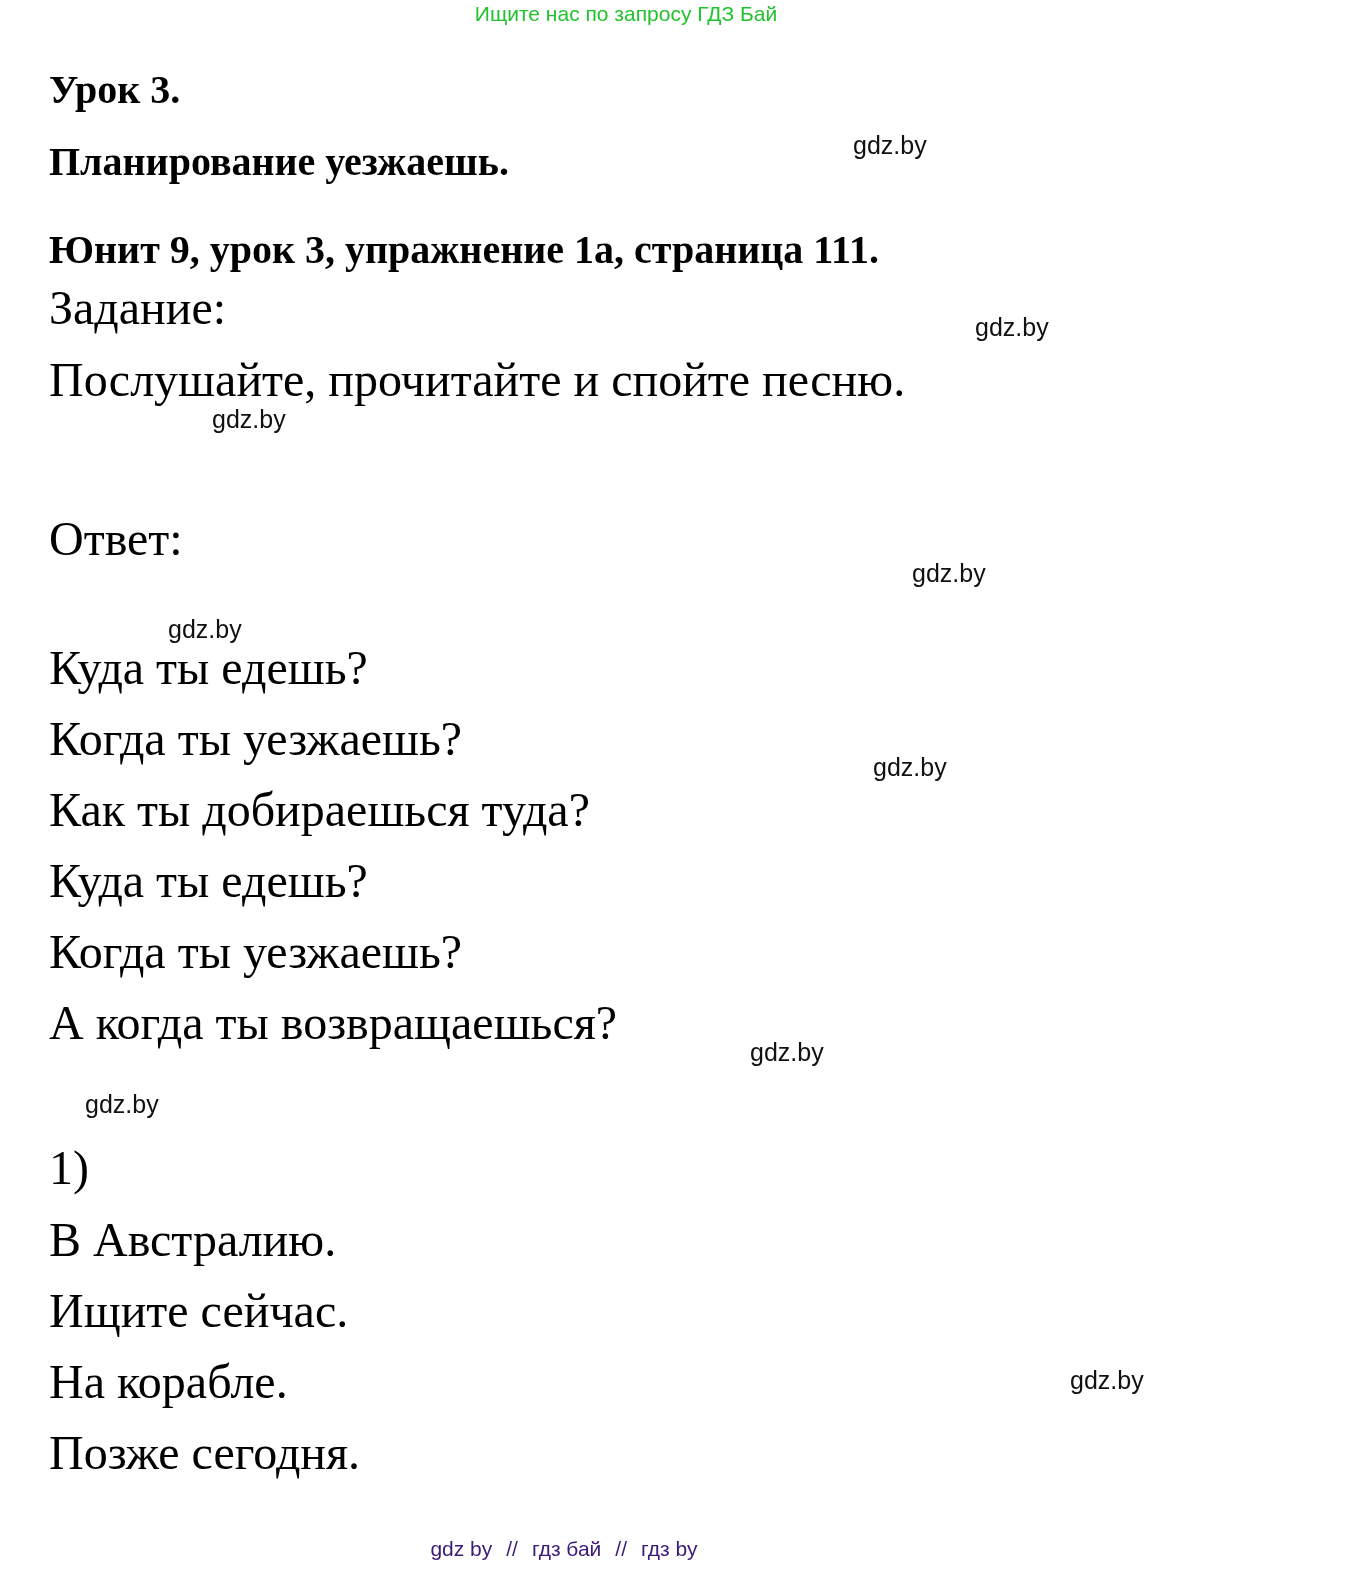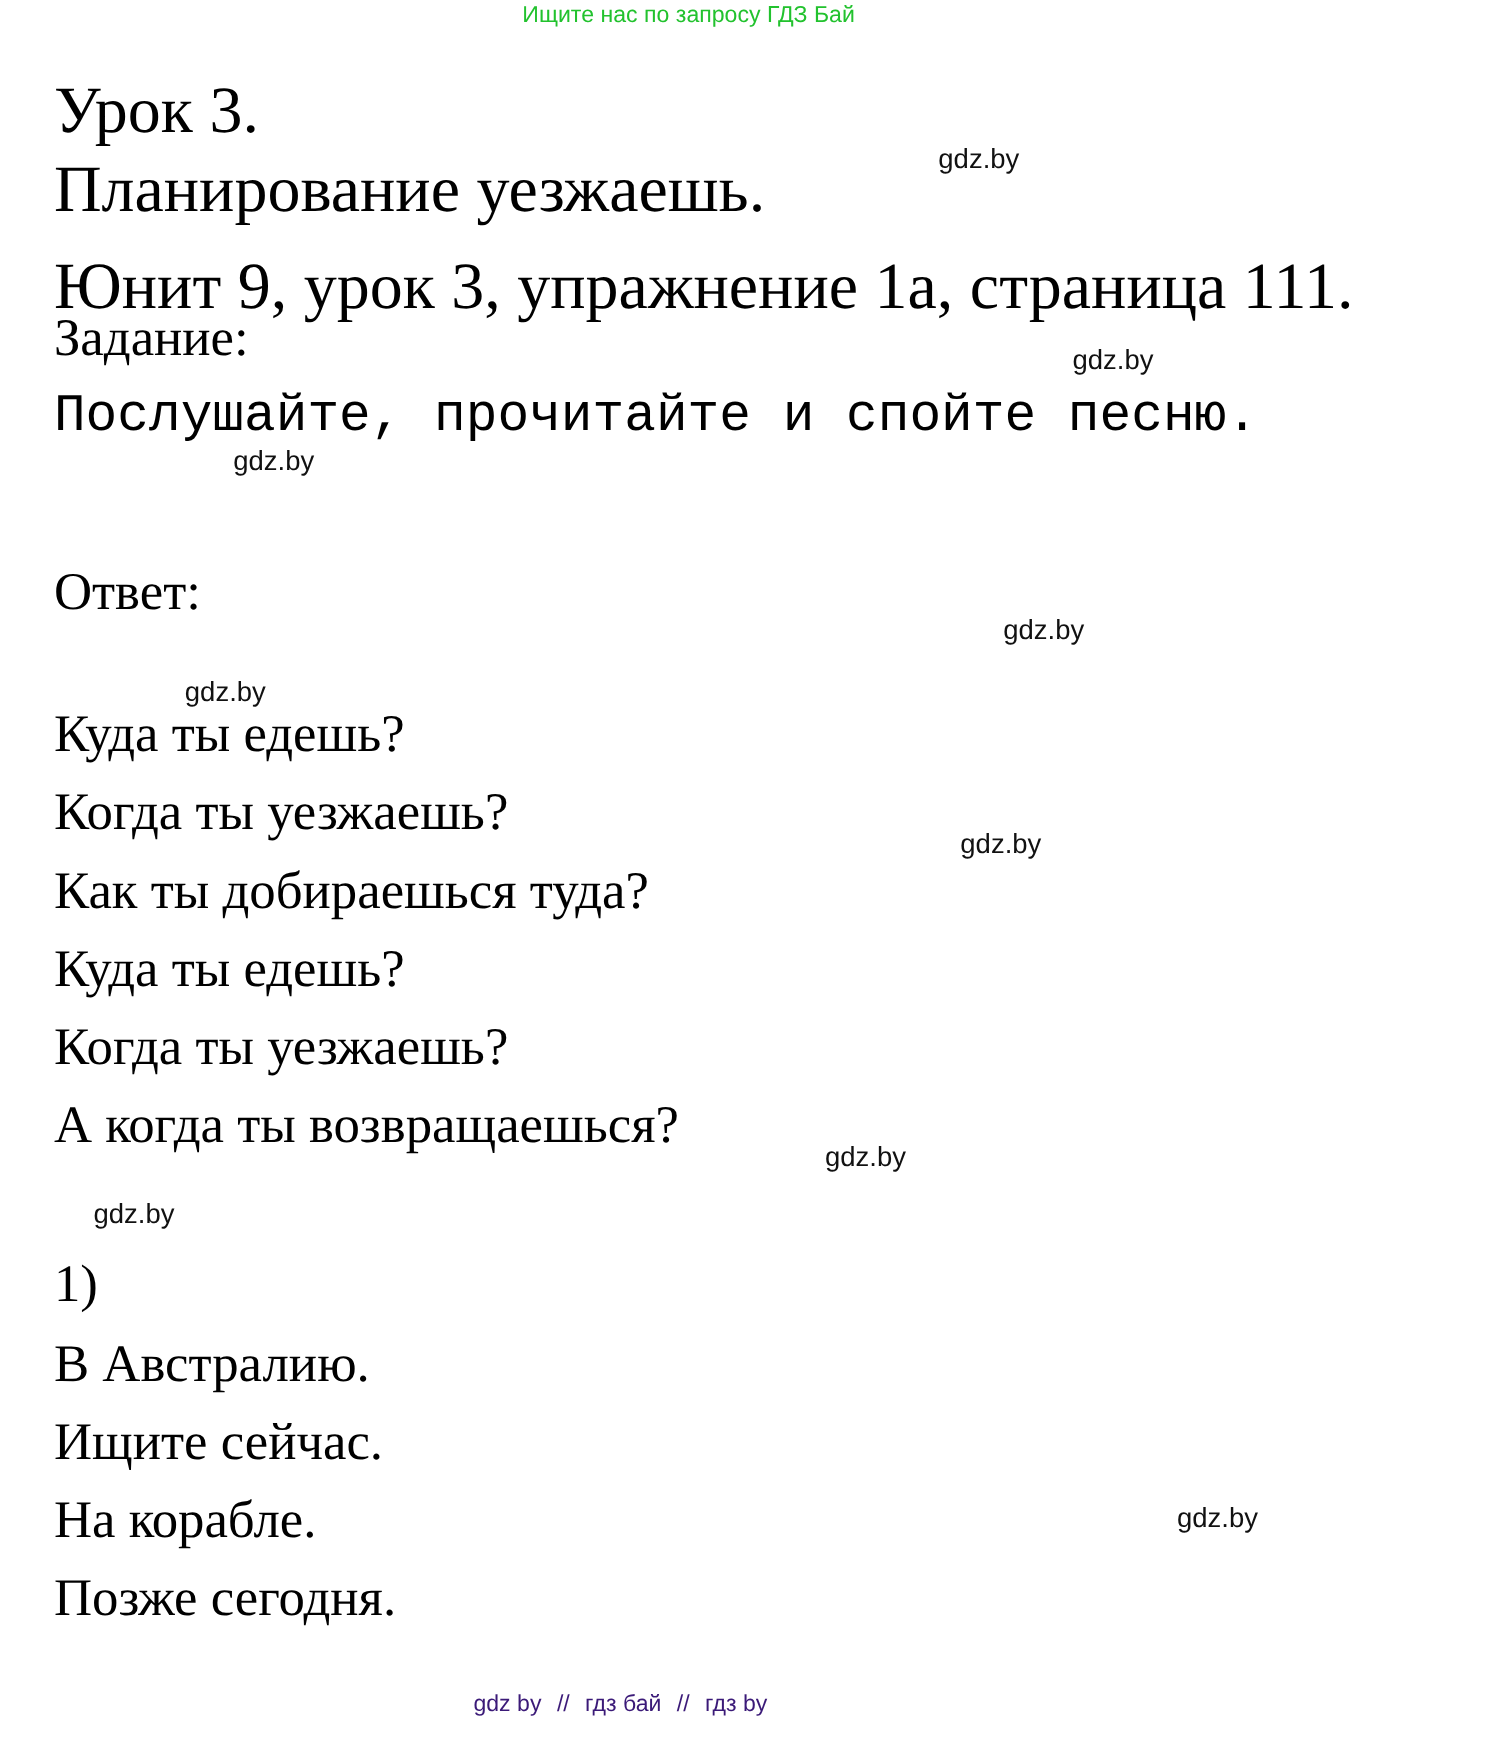--- a/index.html
+++ b/index.html
@@ -3,21 +3,21 @@
   <meta charset="utf-8">
   <style>
     html, body { margin: 0; padding: 0; background: #ffffff; }
     body { width: 1359px; height: 1584px; position: relative; overflow: hidden; }
     .top-banner {
       position: absolute; left: 0; top: 0; width: 1252px; text-align: center;
       font-family: "Liberation Sans", sans-serif; font-size: 21px; color: #22c22e;
       line-height: 28px;
     }
     .serif { font-family: "Liberation Serif", serif; color: #000; position: absolute; left: 49px; white-space: nowrap; }
-    .h-bold { font-weight: normal; font-size: 60px; }
+    .h-bold { font-weight: bold; font-size: 40px; }
     .body-text { font-size: 48px; }
     .wm {
       position: absolute; font-family: "Liberation Sans", sans-serif; font-size: 25px; color: #111;
       white-space: nowrap;
     }
     .footer {
       position: absolute; left: 0; top: 1537px; width: 1128px; text-align: center;
       font-family: "Liberation Sans", sans-serif; font-size: 21px; color: #3b1a78;
     }
     .footer span.sep { margin: 0 14px; }
@@ -25,21 +25,21 @@
 </head>
 <body>
 
 <div class="top-banner">Ищите нас по запросу ГДЗ Бай</div>
 
 <div class="serif h-bold" style="top:66px;">Урок 3.</div>
 <div class="serif h-bold" style="top:138px;">Планирование уезжаешь.</div>
 <div class="serif h-bold" style="top:226px;">Юнит 9, урок 3, упражнение 1а, страница 111.</div>
 
 <div class="serif body-text" style="top:280px;">Задание:</div>
-<div class="serif body-text" style="top:352px;font-family:Liberation Mono, monospace;">Послушайте, прочитайте и спойте песню.</div>
+<div class="serif body-text" style="top:352px;">Послушайте, прочитайте и спойте песню.</div>
 
 <div class="serif body-text" style="top:495px;margin-top:16px;">Ответ:</div>
 
 <div class="serif body-text" style="top:640px;">Куда ты едешь?</div>
 <div class="serif body-text" style="top:711px;">Когда ты уезжаешь?</div>
 <div class="serif body-text" style="top:782px;">Как ты добираешься туда?</div>
 <div class="serif body-text" style="top:853px;">Куда ты едешь?</div>
 <div class="serif body-text" style="top:924px;">Когда ты уезжаешь?</div>
 <div class="serif body-text" style="top:995px;">А когда ты возвращаешься?</div>
 

